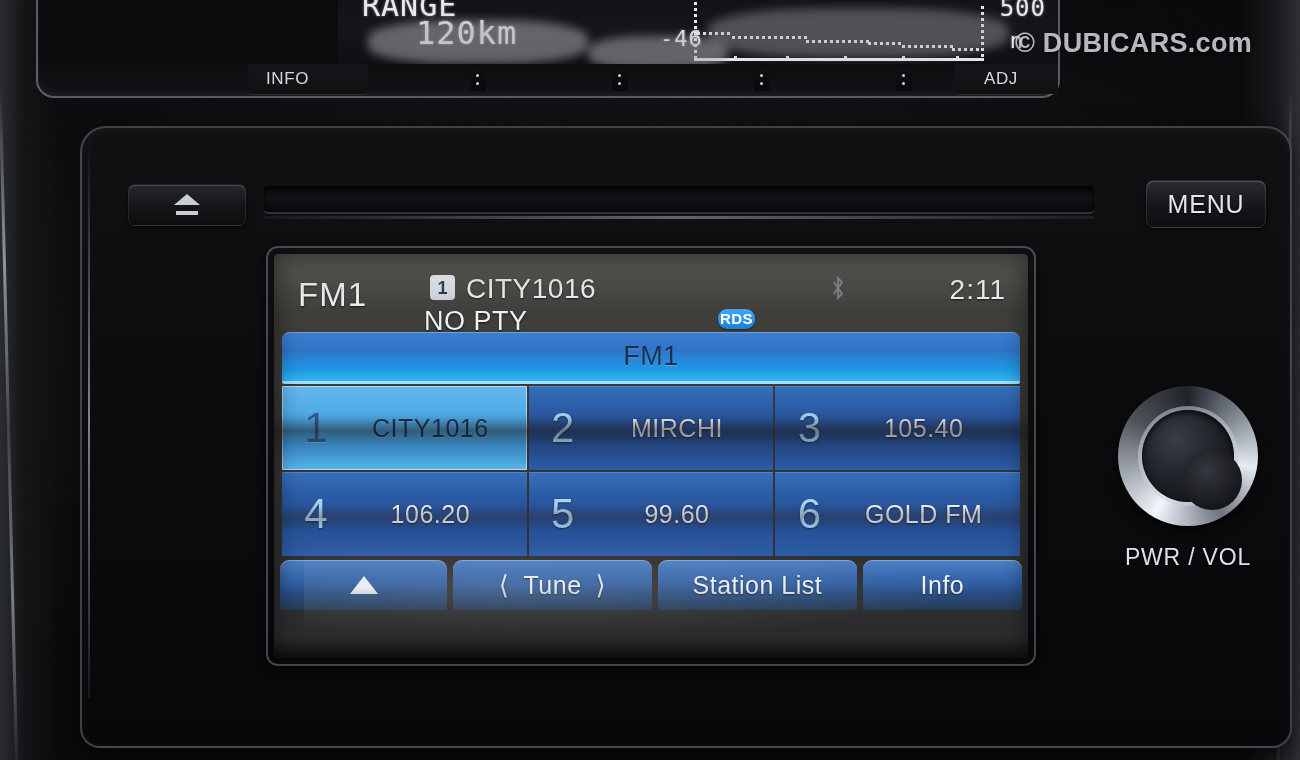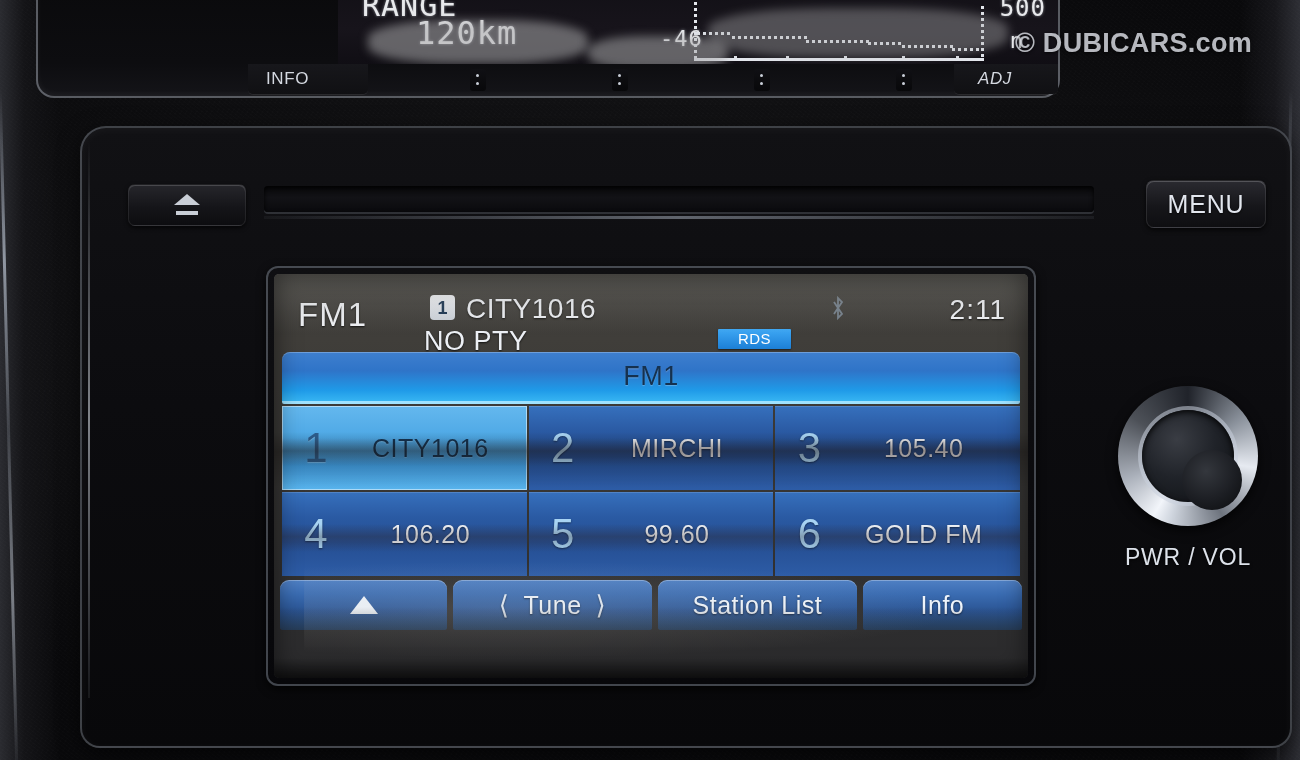--- a/index.html
+++ b/index.html
@@ -170,21 +170,20 @@
     color:#dde2ea; font-size:23px; letter-spacing:.8px; text-shadow:0 1px 3px rgba(0,0,0,.85);
   }
 
   
   #screen-bezel{
     position:absolute; left:184px; top:118px; width:770px; height:420px;
     border-radius:12px;
     background:linear-gradient(180deg,#0f0f12,#07070a);
     box-shadow: inset 0 0 0 2px rgba(175,185,200,.35), 0 3px 10px rgba(0,0,0,.8);
     padding:8px;
-    margin-top:20px;
   }
   #screen{
     position:relative; width:100%; height:100%; overflow:hidden;
     border-radius:5px;
     background:linear-gradient(180deg,#3a3936 0%,#403e3a 16%,#2a2a2c 100%);
   }
 
   
   .glass{ position:absolute; pointer-events:none; z-index:30; }
   #glass-top{ left:0; right:0; top:0; height:60px;
@@ -206,23 +205,23 @@
     background:linear-gradient(180deg,#f4f6fa,#cdd3dc);
     display:flex; align-items:center; justify-content:center;
   }
   #preset-chip span{ color:#16314f; font-size:18px; font-weight:bold; line-height:1; }
   #station-name{ position:absolute; left:192px; top:19px; color:#eef1f6; font-size:28px; letter-spacing:.5px;
                  text-shadow:0 1px 2px rgba(0,0,0,.75); }
   #pty-label{ position:absolute; left:150px; top:52px; color:#edf0f5; font-size:27px; letter-spacing:.5px;
               text-shadow:0 1px 2px rgba(0,0,0,.75); }
   #bt-icon{ position:absolute; left:556px; top:22px; width:16px; height:24px; opacity:.55; }
   #rds-badge{
-    position:absolute; left:444px; top:55px; padding:1px 20px 2px; border-radius:1px;
+    position:absolute; left:444px; top:55px; padding:1px 2px 2px; border-radius:9px;
     background:linear-gradient(180deg,#3ea8f5,#1c7fd6);
-    color:#fff; font-size:15px; font-weight:normal; letter-spacing:.4px;
+    color:#fff; font-size:15px; font-weight:bold; letter-spacing:.4px;
     box-shadow:0 1px 2px rgba(0,0,0,.5);
   }
   #clock{ position:absolute; right:22px; top:20px; color:#f2f4f8; font-size:28px; letter-spacing:1px;
           text-shadow:0 1px 2px rgba(0,0,0,.8); }
 
   
   #tabs{ position:absolute; left:8px; right:8px; top:78px; height:52px; display:flex; gap:5px; z-index:5; }
   .tab{
     flex:1; border-radius:8px 8px 2px 2px;
     display:flex; align-items:center; justify-content:center;
@@ -347,21 +346,21 @@
       </div>
     <div class="dots" style="left:716px;">
         <i></i>
         <i></i>
       </div>
     <div class="dots" style="left:858px;">
         <i></i>
         <i></i>
       </div>
     <div class="clbtn" style="left:916px; width:104px;">
-      <span class="clbtn-label" style="left:24px;font-style:italic;">ADJ</span>
+      <span class="clbtn-label" style="left:30px;">ADJ</span>
     </div>
   </div>
 </div>
 
 <div id="watermark">© DUBICARS.com</div>
 
 <div id="headunit">
 
   <div id="eject-btn">
     <div id="eject-glyph">

